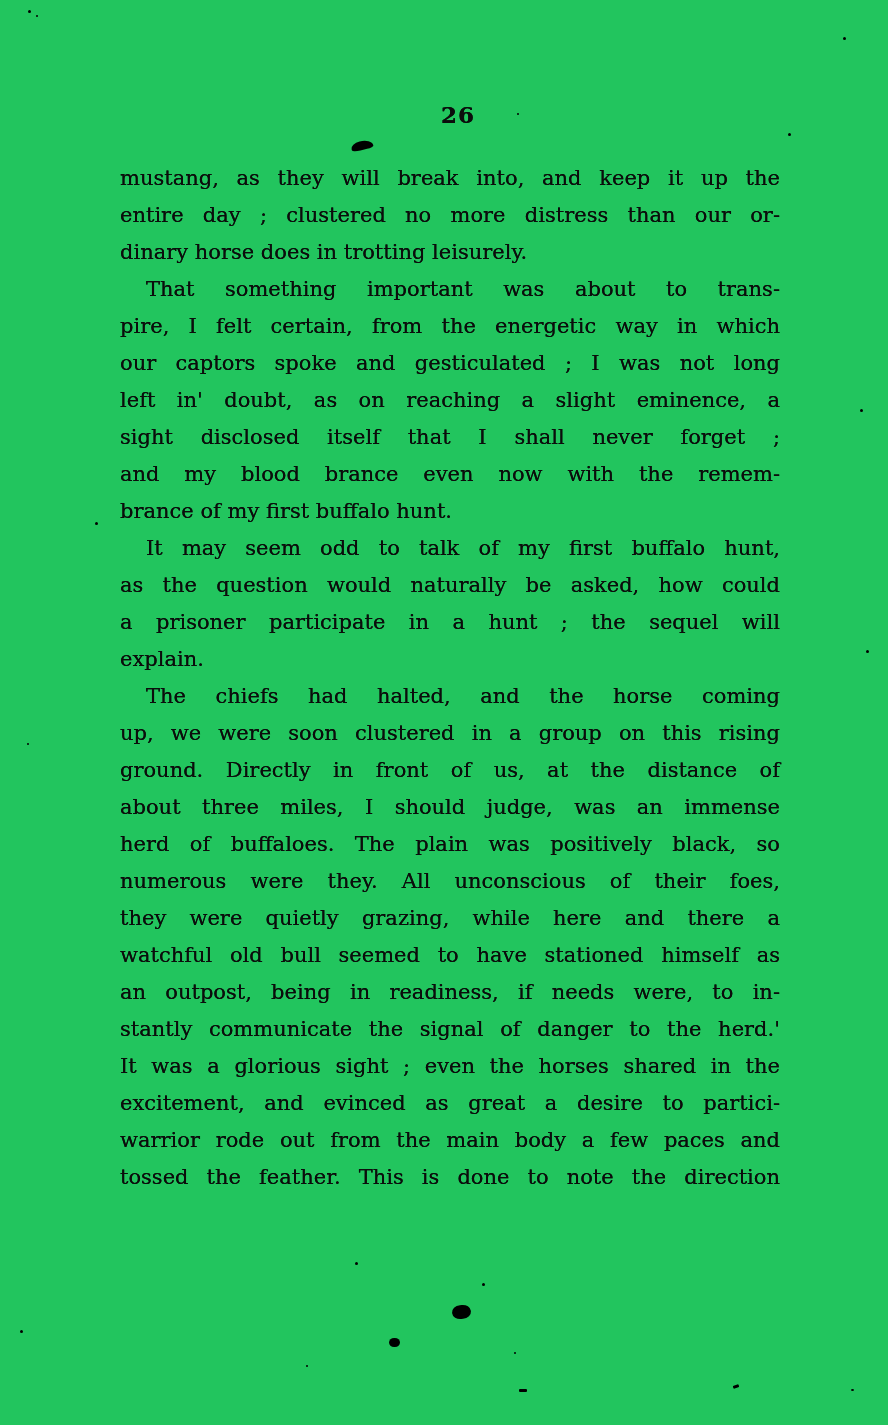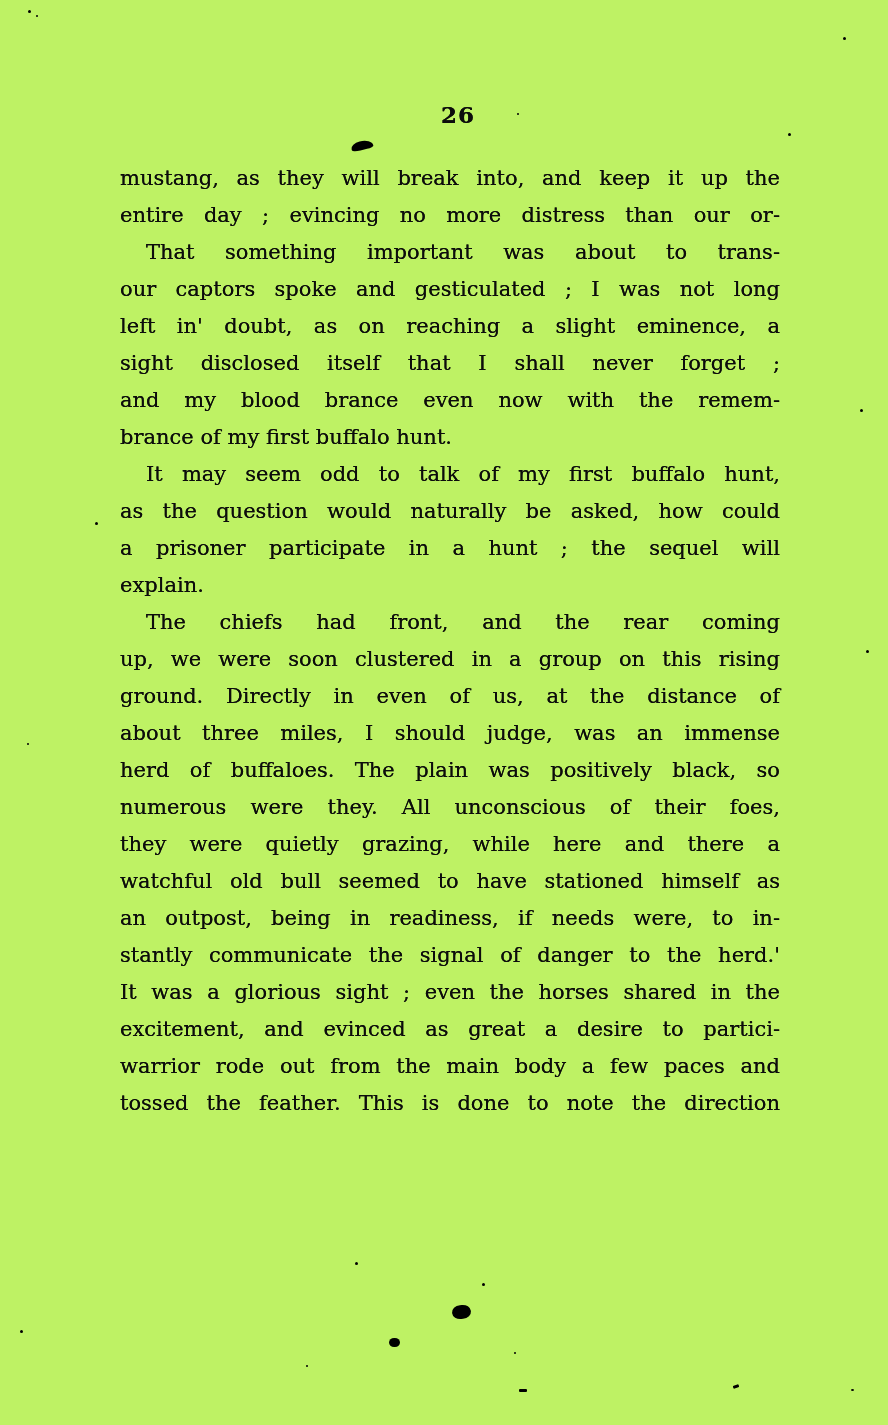--- a/index.html
+++ b/index.html
@@ -4,21 +4,21 @@
 <style>
   html, body {
     margin: 0;
     padding: 0;
     background: #ffffff;
   }
   .page {
     position: relative;
     width: 888px;
     height: 1425px;
-    background: #bef264;
+    background: #22c55e;
     color: #0c0c0c;
     font-family: "DejaVu Serif", "Liberation Serif", serif;
     overflow: hidden;
   }
   .page-number {
     position: absolute;
     left: 128px;
     top: 101px;
     width: 660px;
     text-align: center;
@@ -56,34 +56,36 @@
   }
 </style>
 </head>
 <body>
 
 <div class="page">
   <div class="page-number">26</div>
 
   <div class="text-block">
       <div class="line">mustang, as they will break into, and keep it up the</div>
-      <div class="line">entire day ; evincing no more distress than our or-</div>
+      <div class="line">entire day ; clustered no more distress than our or-</div>
+      <div class="line para-end">dinary horse does in trotting leisurely.</div>
       <div class="line indent">That something important was about to trans-</div>
+      <div class="line">pire, I felt certain, from the energetic way in which</div>
       <div class="line">our captors spoke and gesticulated ; I was not long</div>
       <div class="line">left in' doubt, as on reaching a slight eminence, a</div>
       <div class="line">sight disclosed itself that I shall never forget ;</div>
       <div class="line">and my blood brance even now with the remem-</div>
       <div class="line para-end">brance of my first buffalo hunt.</div>
       <div class="line indent">It may seem odd to talk of my first buffalo hunt,</div>
       <div class="line">as the question would naturally be asked, how could</div>
       <div class="line">a prisoner participate in a hunt ; the sequel will</div>
       <div class="line para-end">explain.</div>
-      <div class="line indent">The chiefs had front, and the rear coming</div>
+      <div class="line indent">The chiefs had halted, and the horse coming</div>
       <div class="line">up, we were soon clustered in a group on this rising</div>
-      <div class="line">ground. Directly in even of us, at the distance of</div>
+      <div class="line">ground. Directly in front of us, at the distance of</div>
       <div class="line">about three miles, I should judge, was an immense</div>
       <div class="line">herd of buffaloes. The plain was positively black, so</div>
       <div class="line">numerous were they. All unconscious of their foes,</div>
       <div class="line">they were quietly grazing, while here and there a</div>
       <div class="line">watchful old bull seemed to have stationed himself as</div>
       <div class="line">an outpost, being in readiness, if needs were, to in-</div>
       <div class="line">stantly communicate the signal of danger to the herd.'</div>
       <div class="line">It was a glorious sight ; even the horses shared in the</div>
       <div class="line">excitement, and evinced as great a desire to partici-</div>
       <div class="line">warrior rode out from the main body a few paces and</div>

